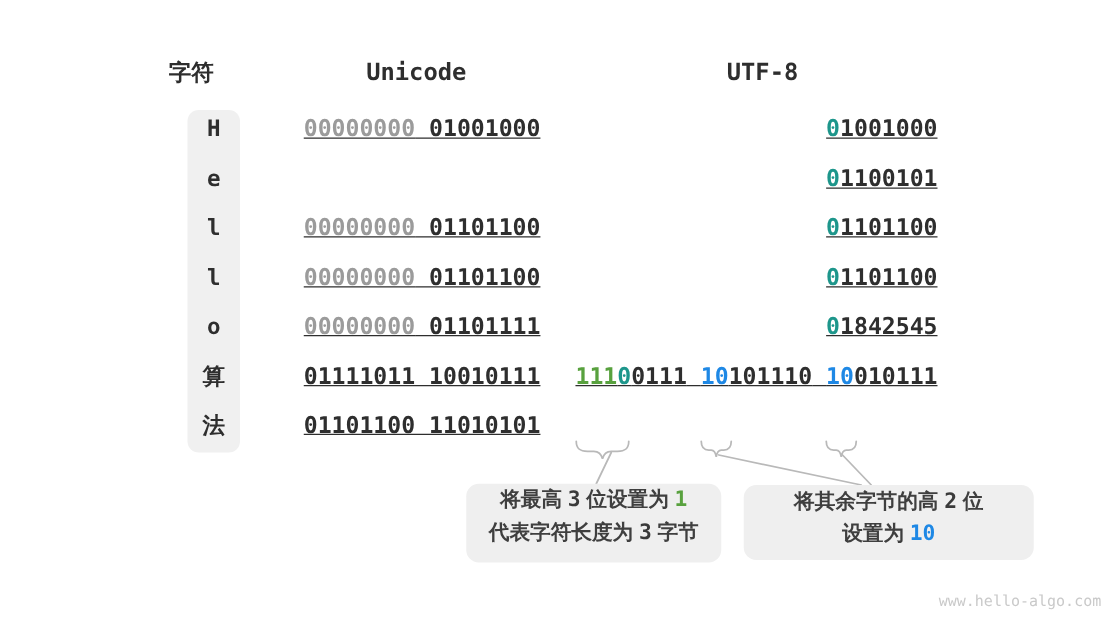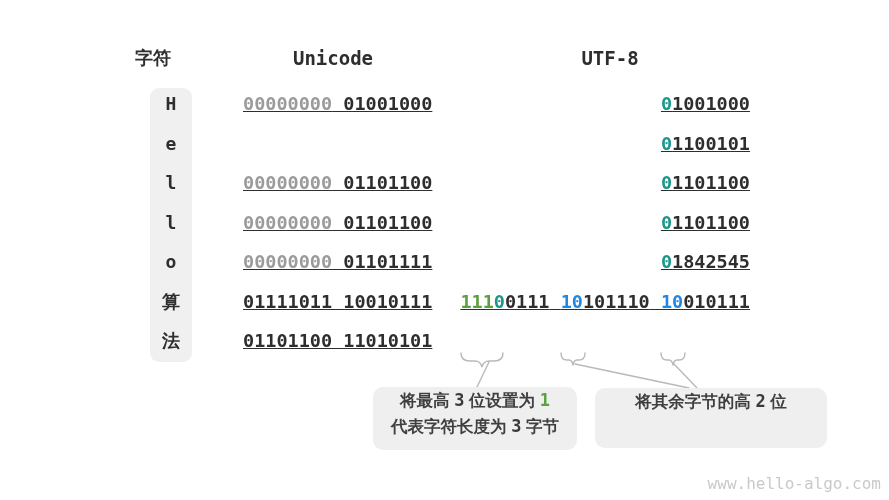--- a/index.html
+++ b/index.html
@@ -50,21 +50,21 @@
   #callout-left{left:373px;top:387px;width:204px;height:63px;}
   #callout-right{left:595px;top:388px;width:232px;height:60px;}
   .callout-line{line-height:26px;white-space:pre;text-align:center;}
   .callout .mono-num{font-family:"DejaVu Sans Mono",monospace;font-weight:bold;font-size:17px;}
   
   #connector-svg{position:absolute;left:0;top:0;pointer-events:none;}
   .brace,.conn-line{stroke:#b9b9b9;fill:none;stroke-width:1.4;stroke-linecap:round;}
   
   .watermark{
     position:absolute;right:8px;top:474px;
-    font-family:"DejaVu Sans Mono",monospace;font-size:16px;color:#c9c9c9;
+    font-family:"DejaVu Sans Mono",monospace;font-size:12px;color:#c9c9c9;
   }
 </style>
 </head>
 <body style="background: rgb(255, 255, 255);">
 
 <div class="col-header" id="hdr-char">字符</div>
 <div class="col-header" id="hdr-unicode">Unicode</div>
 <div class="col-header" id="hdr-utf8">UTF-8</div>
 
 <div class="char-col-bg"></div>
@@ -116,15 +116,16 @@
   <line class="conn-line" x1="575" y1="364" x2="689" y2="388"></line>
   <line class="conn-line" x1="674" y1="364" x2="697" y2="388"></line>
 </svg>
 
 <div class="callout" id="callout-left">
     <div class="callout-line"><span>将最高 </span><span class="c-num mono-num">3</span><span> 位设置为 </span><span class="c-green mono-num">1</span></div>
     <div class="callout-line"><span>代表字符长度为 </span><span class="c-num mono-num">3</span><span> 字节</span></div>
   </div>
 <div class="callout" id="callout-right">
     <div class="callout-line"><span>将其余字节的高 </span><span class="c-num mono-num">2</span><span> 位</span></div>
+    <div class="callout-line"><span>设置为 </span><span class="c-blue mono-num">10</span></div>
   </div>
 
 <div class="watermark">www.hello-algo.com</div>
 
 </body></html>

